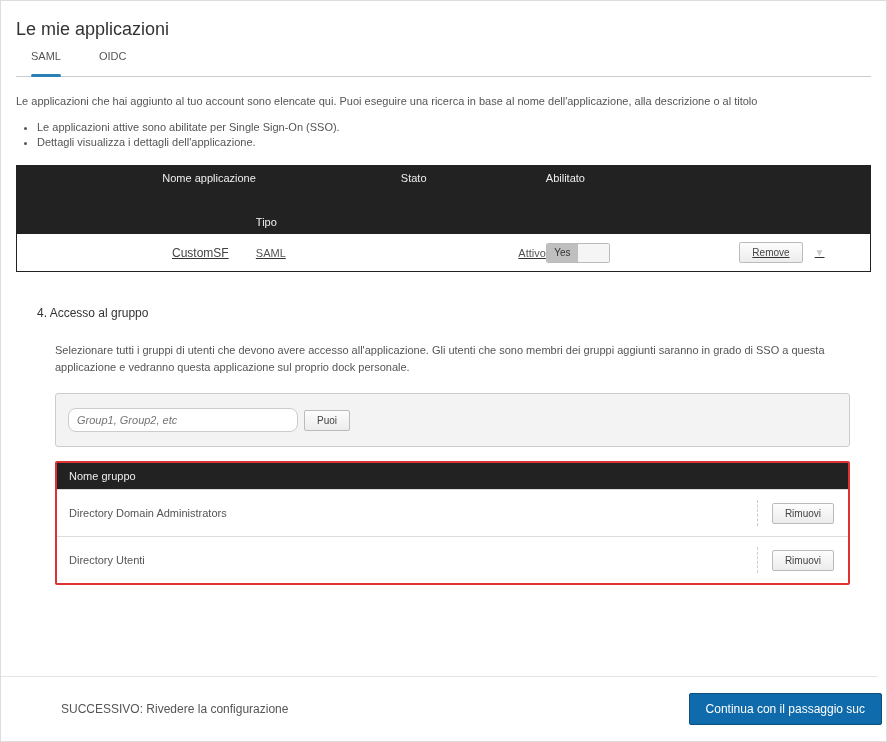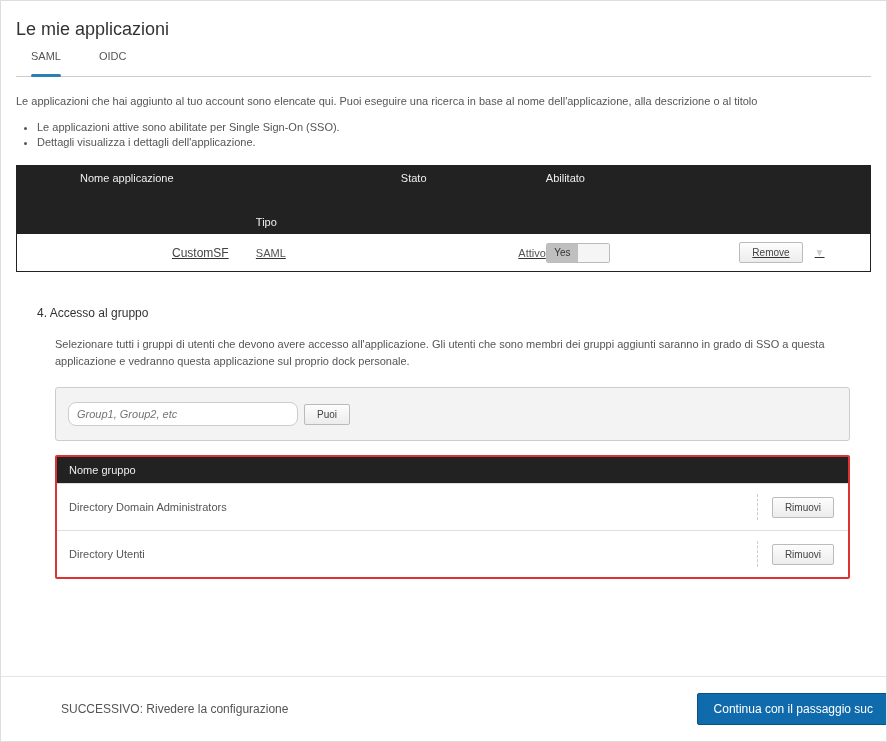--- a/index.html
+++ b/index.html
@@ -60,21 +60,21 @@
     margin: 0 15px;
     border: 1px solid #222;
   }
   .app-header {
     background: #222;
     color: #eee;
     display: flex;
     font-size: 11px;
     padding: 6px 0;
   }
-  .col-name { flex: 0 0 28%; padding-left: 63px; }
+  .col-name { flex: 0 0 28%; padding-left: 63px; text-align: right; }
   .col-type { flex: 0 0 17%; text-align: left; margin-top: 44px; }
   .col-state { flex: 0 0 17%; text-align: left; }
   .col-enabled { flex: 0 0 18%; text-align: left; }
   .col-actions { flex: 1; }
 
   .app-row {
     display: flex;
     align-items: center;
     padding: 8px 0;
     font-size: 12px;
@@ -122,21 +122,21 @@
     color: #ccc;
     font-size: 10px;
   }
 
   .step-section {
     margin: 34px 36px 0 36px;
   }
   .step-title {
     font-size: 12px;
     color: #333;
-    margin-bottom: 16px;
+    margin-bottom: 22px;
   }
   .step-number { display: inline; }
   .step-desc {
     font-size: 11px;
     color: #555;
     margin: 0 0 18px 18px;
     line-height: 1.5;
   }
 
   .search-box {
@@ -187,21 +187,21 @@
     height: 26px;
     margin: 0 14px;
   }
   .group-row .right {
     display: flex;
     align-items: center;
   }
 
   .footer {
     position: absolute;
-    left: 0; right: 0; bottom: 0;
+    left: 0; right: 8px; bottom: 0;
     padding: 16px 0 16px 60px;
     display: flex;
     align-items: center;
     justify-content: space-between;
     border-top: 1px solid #e5e5e5;
     background: #fff;
   }
   .footer-text {
     font-size: 12px;
     color: #555;

